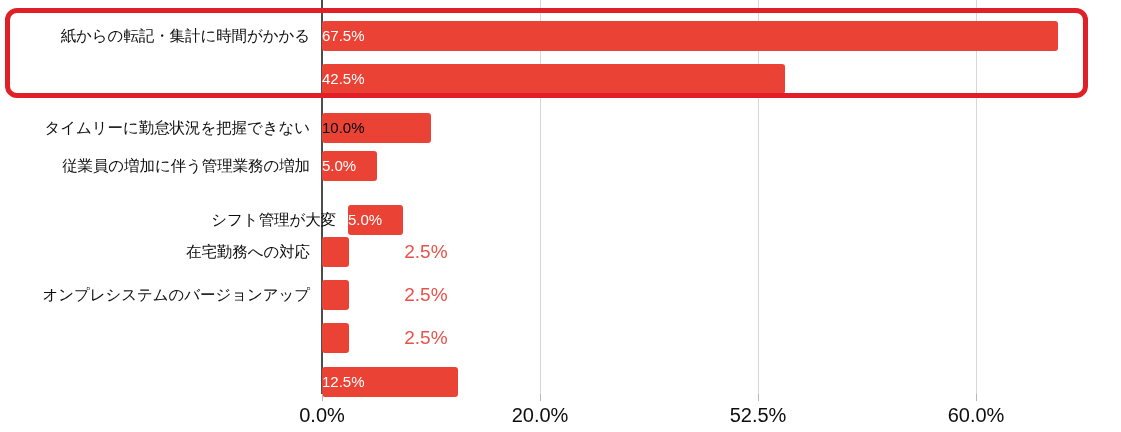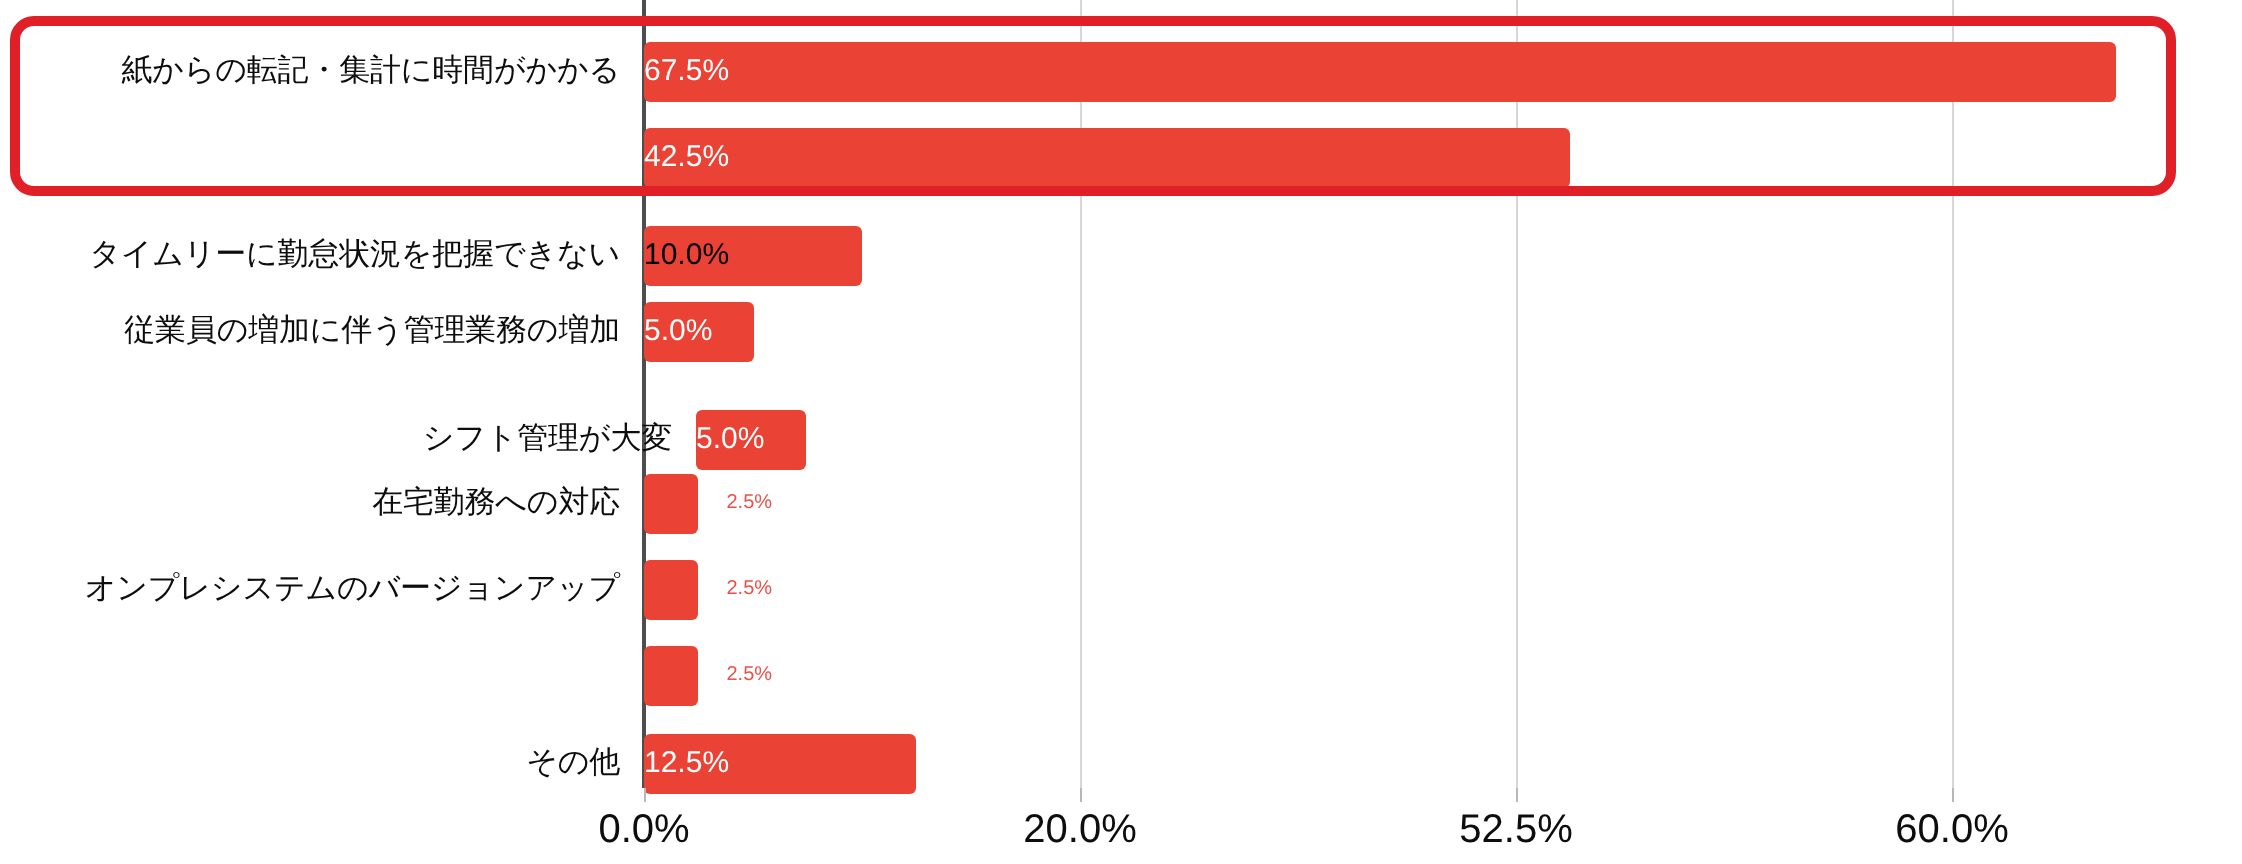--- a/index.html
+++ b/index.html
@@ -69,23 +69,24 @@
     line-height: 30px;
     font-size: 15px;
     color: #ffffff;
     white-space: nowrap;
   }
   .bar-value-out {
     position: absolute;
     top: 0;
     height: 30px;
     line-height: 30px;
-    font-size: 10px;
+    font-size: 19px;
     color: #e8524a;
     white-space: nowrap;
+    margin-left: 41px;
   }
 
   
   .tick-mark {
     position: absolute;
     top: 394px;
     width: 1px;
     height: 7px;
     background: #b8b8b8;
   }
@@ -160,21 +161,20 @@
       <div class="row" style="top: 280.2px;">
         <div class="row-label">オンプレシステムのバージョンアップ</div>
         <div class="bar" style="width: 27.25px; background: rgb(234, 67, 53);"></div>
         <div class="bar-value-out" style="left: 363.25px; color: rgb(232, 82, 74);">2.5%</div>
       </div>
       <div class="row" style="top: 323.4px;">
         <div class="bar" style="width: 27.25px; background: rgb(234, 67, 53);"></div>
         <div class="bar-value-out" style="left: 363.25px; color: rgb(232, 82, 74);">2.5%</div>
       </div>
       <div class="row" style="top: 366.6px;">
-        <div class="row-label">その他</div>
         <div class="bar" style="width: 136.25px; background: rgb(234, 67, 53);"></div>
         <div class="bar-value-in" style="left: 322px; width: 124.25px; color: rgb(255, 255, 255);">12.5%</div>
       </div>
     </div>
 
   <div id="ticks">
       <div class="tick-mark" style="left: 322px;"></div>
       <div class="tick-label" style="left: 322px;">0.0%</div>
       <div class="tick-mark" style="left: 540px;"></div>
       <div class="tick-label" style="left: 540px;">20.0%</div>

